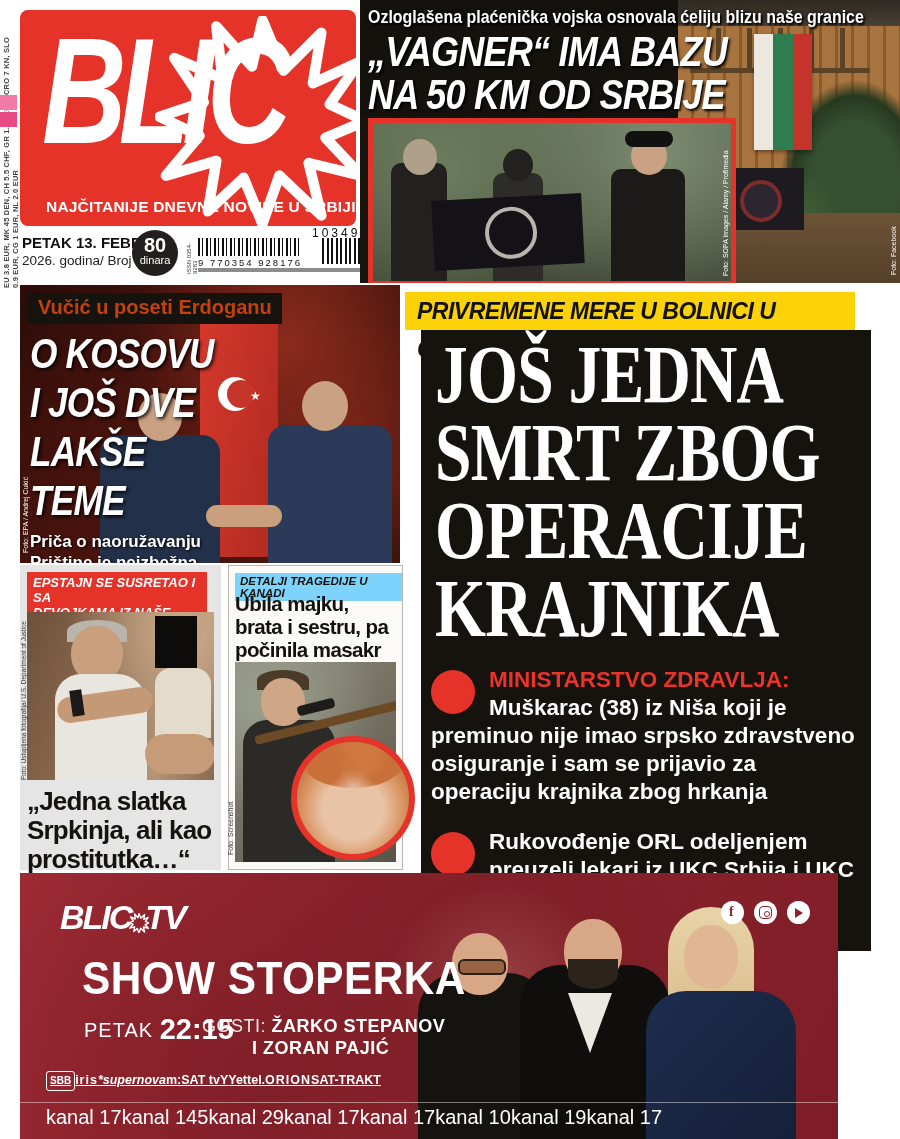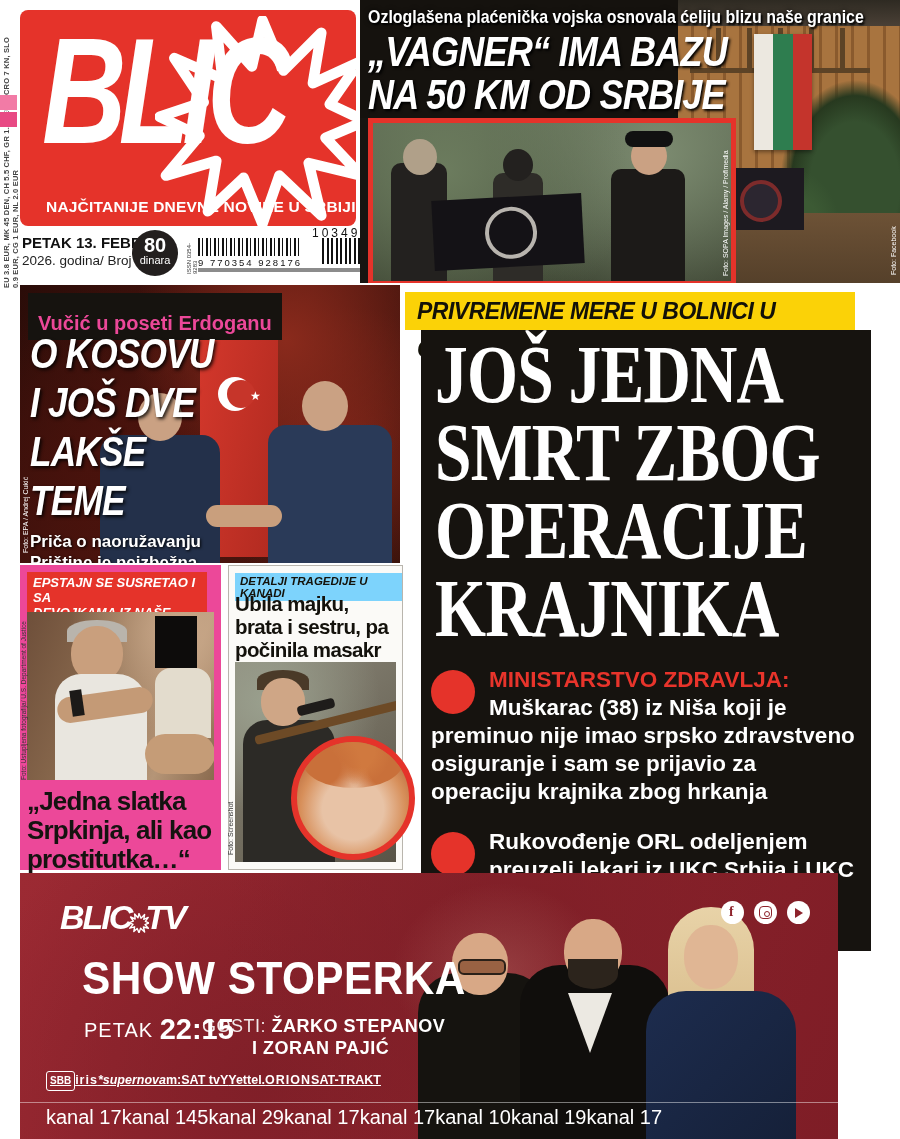--- a/index.html
+++ b/index.html
@@ -68,39 +68,39 @@
   .erdogan{left:20px;top:285px;width:380px;height:278px;overflow:hidden;background:
      radial-gradient(circle at 70% 20%,#8a2a1c,transparent 45%),
      radial-gradient(circle at 85% 60%,#7c2418,transparent 40%),
      radial-gradient(circle at 30% 70%,#4a120c,transparent 60%),
      linear-gradient(120deg,#2a0c08,#511710 55%,#30100a);}
   .tflag{left:180px;top:22px;width:78px;height:250px;background:linear-gradient(100deg,#d5382c,#b02a20);border-radius:6px;}
   .tflag .crescent{position:absolute;left:18px;top:70px;width:34px;height:34px;border-radius:50%;background:#fff;}
   .tflag .crescent:after{content:"";position:absolute;left:9px;top:3px;width:28px;height:28px;border-radius:50%;background:#c6352a;}
   .tflag .star{position:absolute;left:50px;top:82px;color:#fff;font-size:12px;}
   .suit{position:absolute;border-radius:18px 18px 0 0;}
-  .erd-kicker{left:8px;top:8px;background:#16130f;color:#ec4899;font-size:20px;font-weight:700;padding:19px 10px 5px;}
+  .erd-kicker{left:8px;top:8px;background:#16130f;color:#c2410c;font-size:20px;font-weight:700;padding:3px 10px 5px;}
   .erd-h{left:10px;top:44px;font-size:42px;line-height:49px;font-weight:700;font-style:italic;color:#fff;letter-spacing:-1px;text-shadow:2px 2px 4px rgba(0,0,0,.85);}
   .erd-sub{left:10px;top:246px;font-size:17px;line-height:21px;font-weight:700;color:#fff;text-shadow:1px 1px 3px #000;}
   .erd-credit{left:2px;bottom:10px;height:130px;font-size:7px;color:#fff;}
 
   
   .main-art{left:405px;top:292px;width:450px;height:572px;}
   .main-kicker{left:0;top:0;width:450px;height:38px;background:#fbd207;color:#131108;
      font-size:23px;font-weight:700;font-style:italic;line-height:38px;padding-left:12px;box-sizing:border-box;letter-spacing:-.5px;}
   .main-panel{left:16px;top:38px;width:450px;height:621px;background:#16130f;}
   .main-h{left:14px;top:6px;font-family:"Liberation Serif",serif;font-weight:700;color:#fff;font-size:82px;line-height:78px;letter-spacing:-1px;}
   .main-h div{transform:scaleX(.8);transform-origin:0 50%;white-space:nowrap;}
   .bullets{left:10px;top:336px;width:424px;}
   .bullet{margin-bottom:22px;font-size:22.5px;line-height:28px;font-weight:700;color:#fff;}
   .bullet .dot{float:left;width:44px;height:44px;border-radius:50%;background:#e5332a;margin:4px 14px 4px 0;}
   .red-label{color:#e8342b;}
 
   
-  .epstein{left:20px;top:565px;width:201px;height:305px;background:#ec4899;}
+  .epstein{left:20px;top:565px;width:201px;height:305px;background:#e5e5e5;}
   .ep-kicker{left:7px;top:7px;width:180px;background:#e5332a;color:#fff;font-size:13px;line-height:15px;font-weight:700;font-style:italic;padding:3px 6px;box-sizing:border-box;}
   .ep-photo{left:7px;top:47px;width:187px;height:168px;overflow:hidden;background:
      radial-gradient(circle at 80% 10%,#caa98a,transparent 50%),
      linear-gradient(110deg,#6e4f3a,#8a6a4e 40%,#b59577 75%,#8a6a4e);}
   .ep-shirt{position:absolute;left:28px;top:62px;width:92px;height:106px;background:#e9e6df;border-radius:26px 30px 0 0;}
   .ep-head{position:absolute;left:44px;top:14px;width:52px;height:56px;border-radius:48%;background:#c99f7d;}
   .ep-hair{position:absolute;left:40px;top:8px;width:60px;height:22px;border-radius:50% 50% 0 0;background:#b9b4ac;}
   .ep-arm{position:absolute;left:30px;top:80px;width:96px;height:26px;border-radius:13px;background:#c49a76;transform:rotate(-8deg);}
   .ep-watch{position:absolute;left:44px;top:78px;width:12px;height:26px;background:#1c1a18;transform:rotate(-8deg);}
   .ep-blackbox{position:absolute;left:128px;top:4px;width:42px;height:52px;background:#0d0c0b;}

